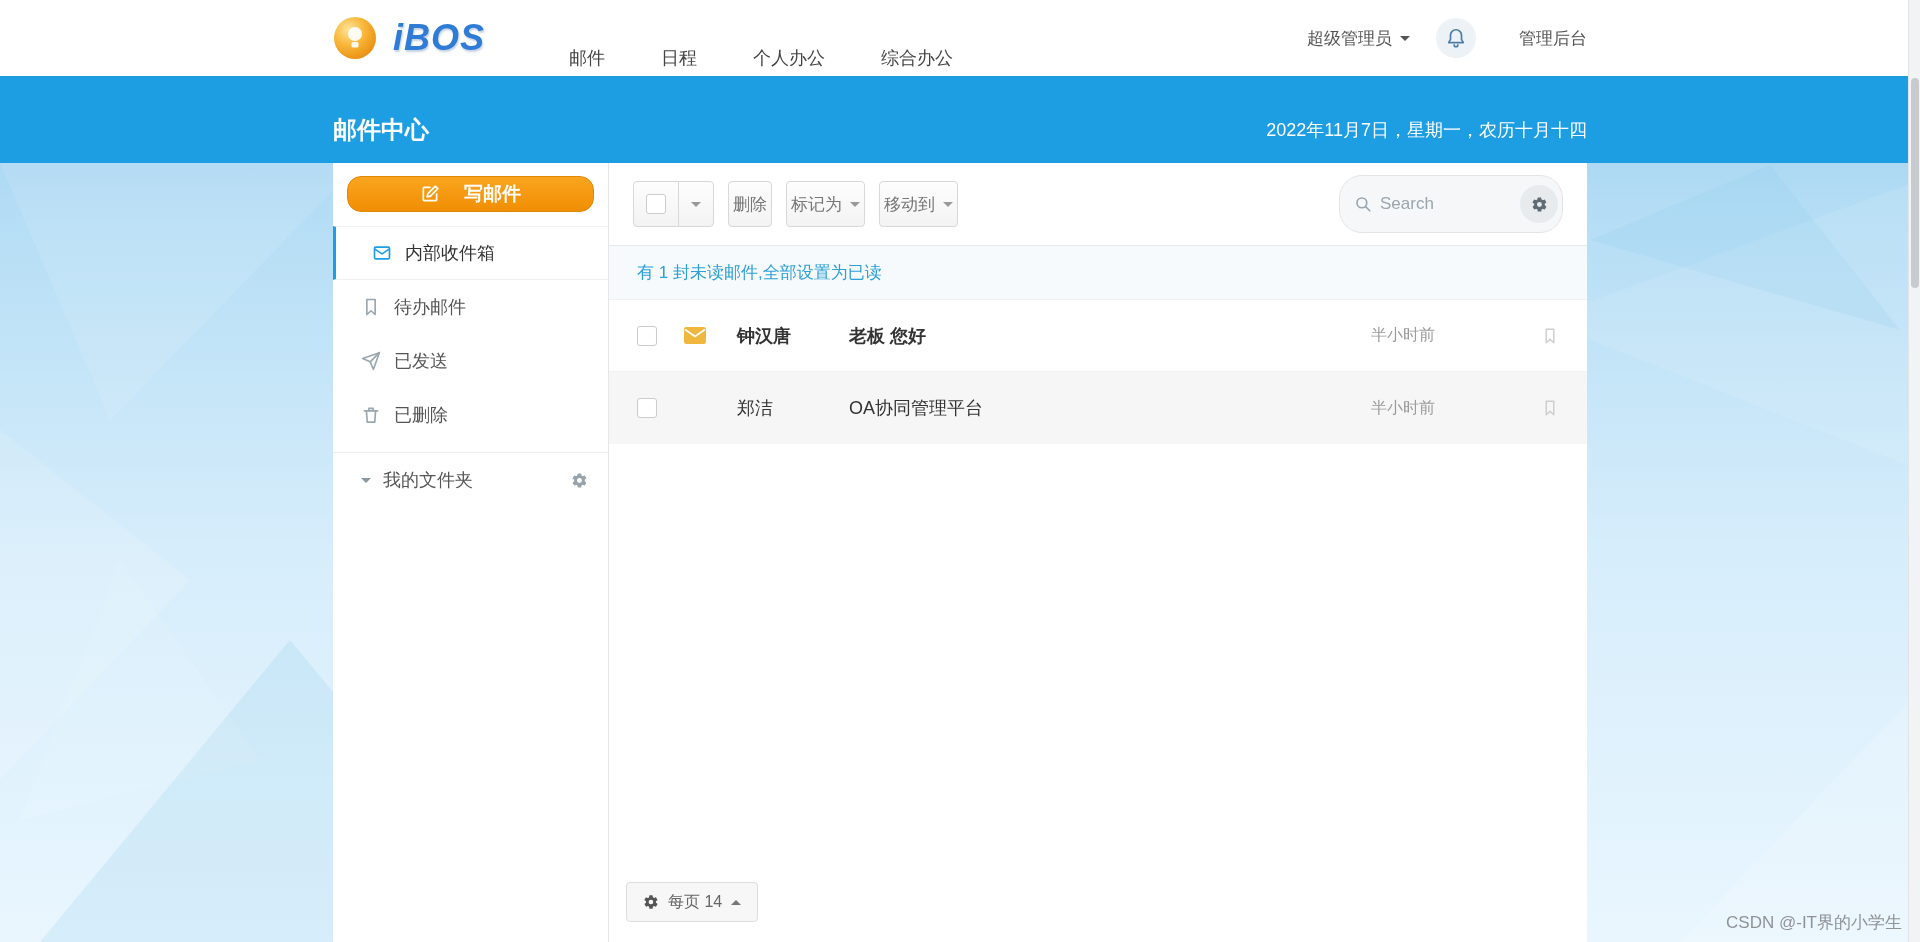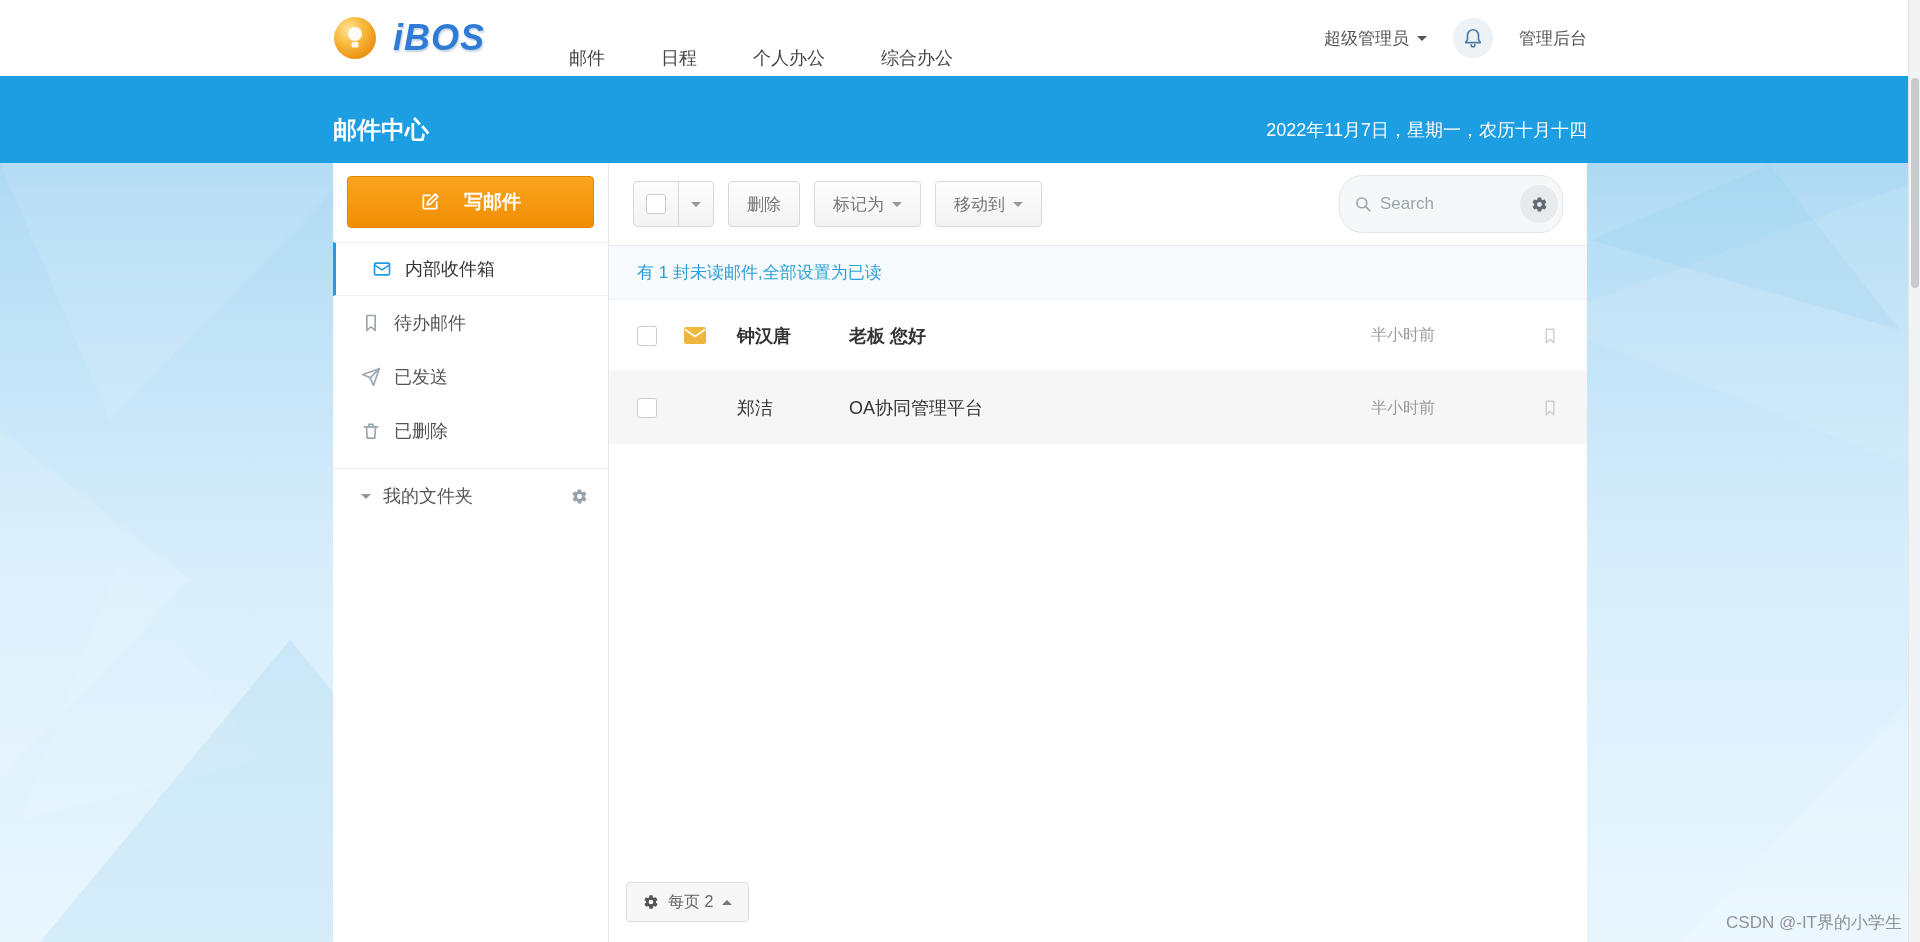--- a/index.html
+++ b/index.html
@@ -23,54 +23,54 @@
   .main-nav { display:flex; gap:56px; margin-left:84px;margin-top:40px; }
   .main-nav .nav-item { font-size:18px; color:#444; cursor:pointer; }
   .nav-right { margin-left:auto; display:flex; align-items:center; gap:26px; }
   .user-menu { display:flex; align-items:center; gap:8px; font-size:17px; color:#555; cursor:pointer; }
   .caret-down { width:0; height:0; border-left:5px solid transparent; border-right:5px solid transparent;
                 border-top:5px solid currentColor; display:inline-block; }
   .caret-up { width:0; height:0; border-left:5px solid transparent; border-right:5px solid transparent;
               border-bottom:5px solid currentColor; display:inline-block; }
   .bell-btn { width:40px; height:40px; border-radius:50%; background:#edf2f7; border:none;
               display:flex; align-items:center; justify-content:center; cursor:pointer; }
-  .admin-link { font-size:17px; color:#555; cursor:pointer; }
+  .admin-link { font-size:17px; color:#555; cursor:pointer;margin-left:17px; }
 
   
   .page-header { position:absolute; top:76px; left:0; right:0; height:87px; background:#1d9ee3; z-index:3; }
   .page-header .container { height:107px; display:flex; align-items:center; justify-content:space-between; }
   .page-title { font-size:24px; font-weight:600; color:#fff; }
   .page-date { font-size:18px; color:#fff; }
 
   
   .content { position:absolute; top:163px; bottom:0; left:50%; transform:translateX(-50%);
              width:1254px; display:flex; z-index:2; }
 
   
   .sidebar { width:276px; flex-shrink:0; background:#fff; border-right:1px solid #e6e6e6;
              padding-top:13px; display:flex; flex-direction:column; }
-  .compose-btn { margin:0 14px; height:52px; display:flex; align-items:center; justify-content:center; gap:24px;
-                 background:linear-gradient(180deg,#faa51e,#f08e04); border:1px solid #e08705; border-radius:4px;
+  .compose-btn { margin:0 14px; height:36px; display:flex; align-items:center; justify-content:center; gap:24px;
+                 background:linear-gradient(180deg,#faa51e,#f08e04); border:1px solid #e08705; border-radius:14px;
                  color:#fff; font-size:19px; font-weight:bold; cursor:pointer; }
   .side-menu { list-style:none; margin-top:14px; }
   .side-item { height:54px; display:flex; align-items:center; gap:13px; padding-left:25px;
                border-left:3px solid transparent; font-size:18px; color:#555; cursor:pointer; }
   .side-item .s-icon { color:#9aa7b0; display:flex; }
   .side-item.active { border-left-color:#1d9ee3; color:#333; border-top:1px solid #f0f0f0; border-bottom:1px solid #f0f0f0;padding-left:36px; }
   .side-item.active .s-icon { color:#1d9ee3; }
   .side-sep { border-top:1px solid #ececec; margin-top:10px; }
   .folders-row { height:54px; display:flex; align-items:center; gap:12px; padding:0 20px 0 28px;
                  font-size:18px; color:#555; cursor:pointer; }
   .folders-row .f-caret { color:#8a97a0; }
   .folders-gear { margin-left:auto; background:none; border:none; cursor:pointer; color:#97a2ab; display:flex; }
 
   
   .panel { flex:1; min-width:0; background:#fff; display:flex; flex-direction:column; }
   .toolbar { display:flex; align-items:center; padding:12px 24px; border-bottom:1px solid #e8e8e8; }
-  .btn { height:46px; display:inline-flex; align-items:center; gap:8px; padding:0 18px;
+  .btn { height:46px; display:inline-flex; align-items:center; gap:8px; padding:0 4px;
          background:linear-gradient(180deg,#fdfdfd,#f3f3f3); border:1px solid #d8d8d8; border-radius:4px;
          font-size:17px; color:#777; cursor:pointer; }
   .btn .caret-down { color:#999; }
   .check-group { display:inline-flex; }
   .check-group .btn:first-child { border-radius:4px 0 0 4px; padding:0 12px; }
   .check-group .btn:last-child { border-radius:0 4px 4px 0; margin-left:-1px; padding:0 12px; }
   .cb { appearance:none; -webkit-appearance:none; width:20px; height:20px; border:1px solid #ccc;
         border-radius:3px; background:#fff; cursor:pointer; }
   .ml14 { margin-left:14px; }
   .search-box { margin-left:auto; width:224px; height:58px; background:#f5f7f8; border:1px solid #e2e5e8;
@@ -320,21 +320,21 @@
 
     </div>
 
     <div class="panel-footer">
       <button class="perpage-btn">
         <span style="display:flex; color:#555;">
           <svg width="16" height="16" viewBox="0 0 24 24" fill="currentColor">
             <path d="M19.4 13c.04-.33.06-.66.06-1s-.02-.67-.06-1l2.1-1.65a.5.5 0 0 0 .12-.64l-2-3.46a.5.5 0 0 0-.6-.22l-2.49 1a7.3 7.3 0 0 0-1.73-1l-.38-2.65A.5.5 0 0 0 13.93 2h-4a.5.5 0 0 0-.5.42l-.37 2.65c-.63.26-1.2.6-1.74 1l-2.48-1a.5.5 0 0 0-.61.22l-2 3.46a.5.5 0 0 0 .12.64L4.55 11c-.04.33-.07.66-.07 1s.03.67.07 1l-2.11 1.65a.5.5 0 0 0-.12.64l2 3.46c.13.22.39.3.61.22l2.48-1c.54.4 1.12.74 1.74 1l.37 2.65c.04.24.25.42.5.42h4c.25 0 .46-.18.5-.42l.37-2.65c.63-.26 1.2-.6 1.73-1l2.49 1c.22.08.48 0 .6-.22l2-3.46a.5.5 0 0 0-.12-.64L19.4 13zM11.93 15.5a3.5 3.5 0 1 1 0-7 3.5 3.5 0 0 1 0 7z"></path>
           </svg>
         </span>
-        <span>每页 2</span>
+        <span>每页 14</span>
         <span class="caret-up"></span>
       </button>
     </div>
 
   </main>
 </div>
 
 <div class="watermark">CSDN @-IT界的小学生</div>
 
 <div class="scrollbar">

